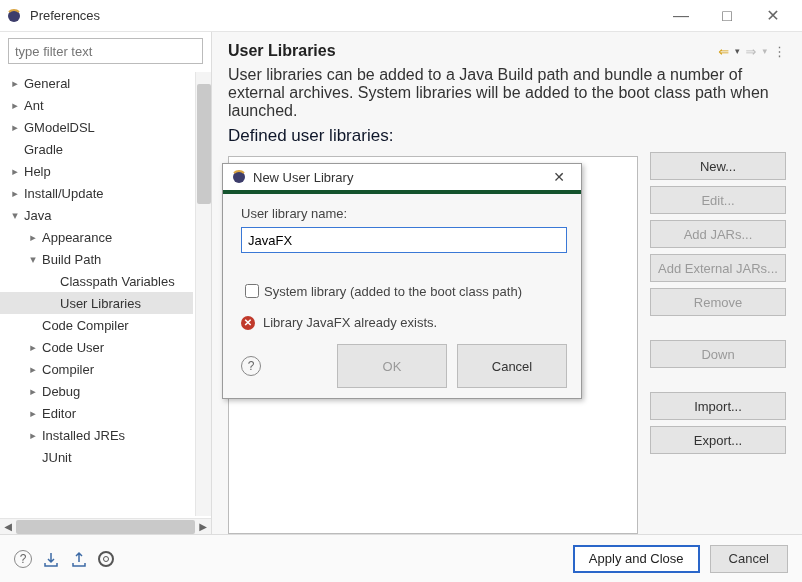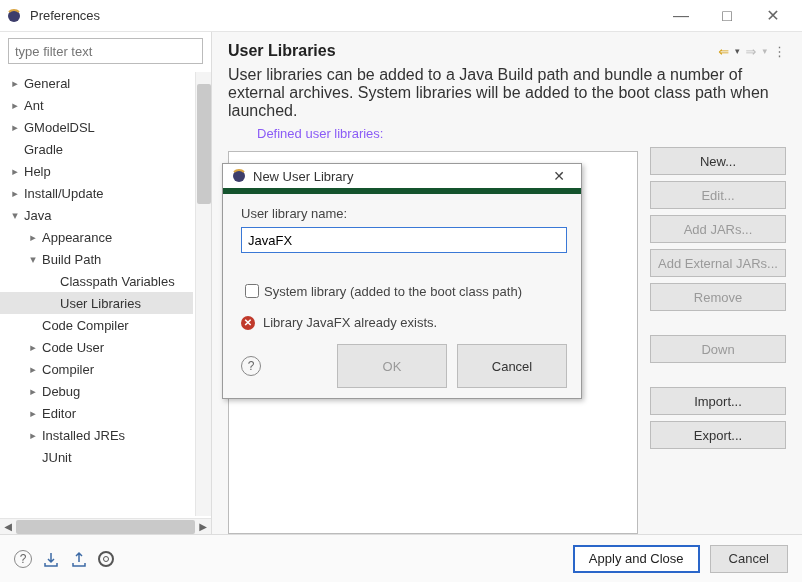--- a/index.html
+++ b/index.html
@@ -28,37 +28,37 @@
   .scrollbar-h .arrow { width:16px; text-align:center; color:#666; font-size:10px;}
   .scrollbar-h .thumb-h { position:absolute; left:16px; right:16px; height:14px; top:1px; background:#c9c9c9; border-radius:2px;}
 
   
   .right { flex:1; display:flex; flex-direction:column; background:#f7f7f7; }
   .right-header { display:flex; align-items:center; padding:10px 16px 4px 16px; }
   .right-header h2 { margin:0; font-size:16px; font-weight:700; color:#222; flex:1;}
   .nav-icons { display:flex; align-items:center; gap:6px; }
   .nav-icons span { font-size:13px;}
   .right-body { flex:1; padding:6px 16px 0 16px; display:flex; gap:12px; }
-  .defined-label { font-size:13px; margin-top:6px; color:#8b5cf6;margin-left:29px;}
+  .defined-label { font-size:17px; margin-top:6px; color:#0f172a;}
   .list-area { flex:1; border:1px solid #bbb; background:#fff; margin-top:4px; height:280px;}
   .btn-col { width:136px; display:flex; flex-direction:column; gap:6px; padding-top:0px;}
   .btn { height:28px; background:#e5e5e5; border:1px solid #bcbcbc; font-size:13px; display:flex; align-items:center; justify-content:center; cursor:default;}
   .btn.disabled { color:#9a9a9a; }
   .btn-col .gap { height:12px; }
 
   
   .footer { height:48px; border-top:1px solid #ddd; display:flex; align-items:center; padding:0 14px; background:#fafafa; gap:10px;}
   .footer .left-icons { display:flex; gap:10px; align-items:center; color:#5a7ea3;}
   .footer .spacer { flex:1;}
   .apply-btn { height:28px; padding:0 14px; border:2px solid #2a66c9; background:#fff; color:#222; font-size:13px; display:flex; align-items:center;}
   .cancel-btn { height:28px; padding:0 18px; background:#e5e5e5; border:1px solid #bcbcbc; font-size:13px; display:flex; align-items:center;}
 
   
   .modal { position:absolute; left:222px; top:163px; width:360px; background:#f7f7f7; border:1px solid #9a9a9a; box-shadow:2px 2px 5px rgba(0,0,0,0.25);}
-  .modal-title { height:30px; display:flex; align-items:center; padding:0 8px; border-bottom:6px solid #14532d; background:#fff;}
+  .modal-title { height:30px; display:flex; align-items:center; padding:0 8px; border-bottom:4px solid #14532d; background:#fff;}
   .modal-title .eclipse-icon{width:16px;height:16px;margin-right:6px;}
   .modal-title .t { font-size:13px; flex:1;}
   .modal-title .close { width:28px; text-align:center; font-size:14px; color:#444;}
   .modal-body { padding:12px 14px 10px 18px; }
   .modal-body .lbl { font-size:13px; color:#444; margin-bottom:6px;}
   .modal-body input[type=text] { width:100%; height:26px; border:1px solid #3a78d6; padding:2px 6px; font-size:13px; outline:none;}
   .check-row { display:flex; align-items:center; gap:2px; margin-top:28px; font-size:13px; color:#444;}
   .check-row input { width:14px; height:14px;}
   .err-row { display:flex; align-items:center; gap:8px; margin-top:14px; font-size:13px; color:#444;}
   .err-icon { width:14px;height:14px;border-radius:50%;background:#c0392b;color:#fff;display:flex;align-items:center;justify-content:center;font-size:10px;font-weight:bold;}

